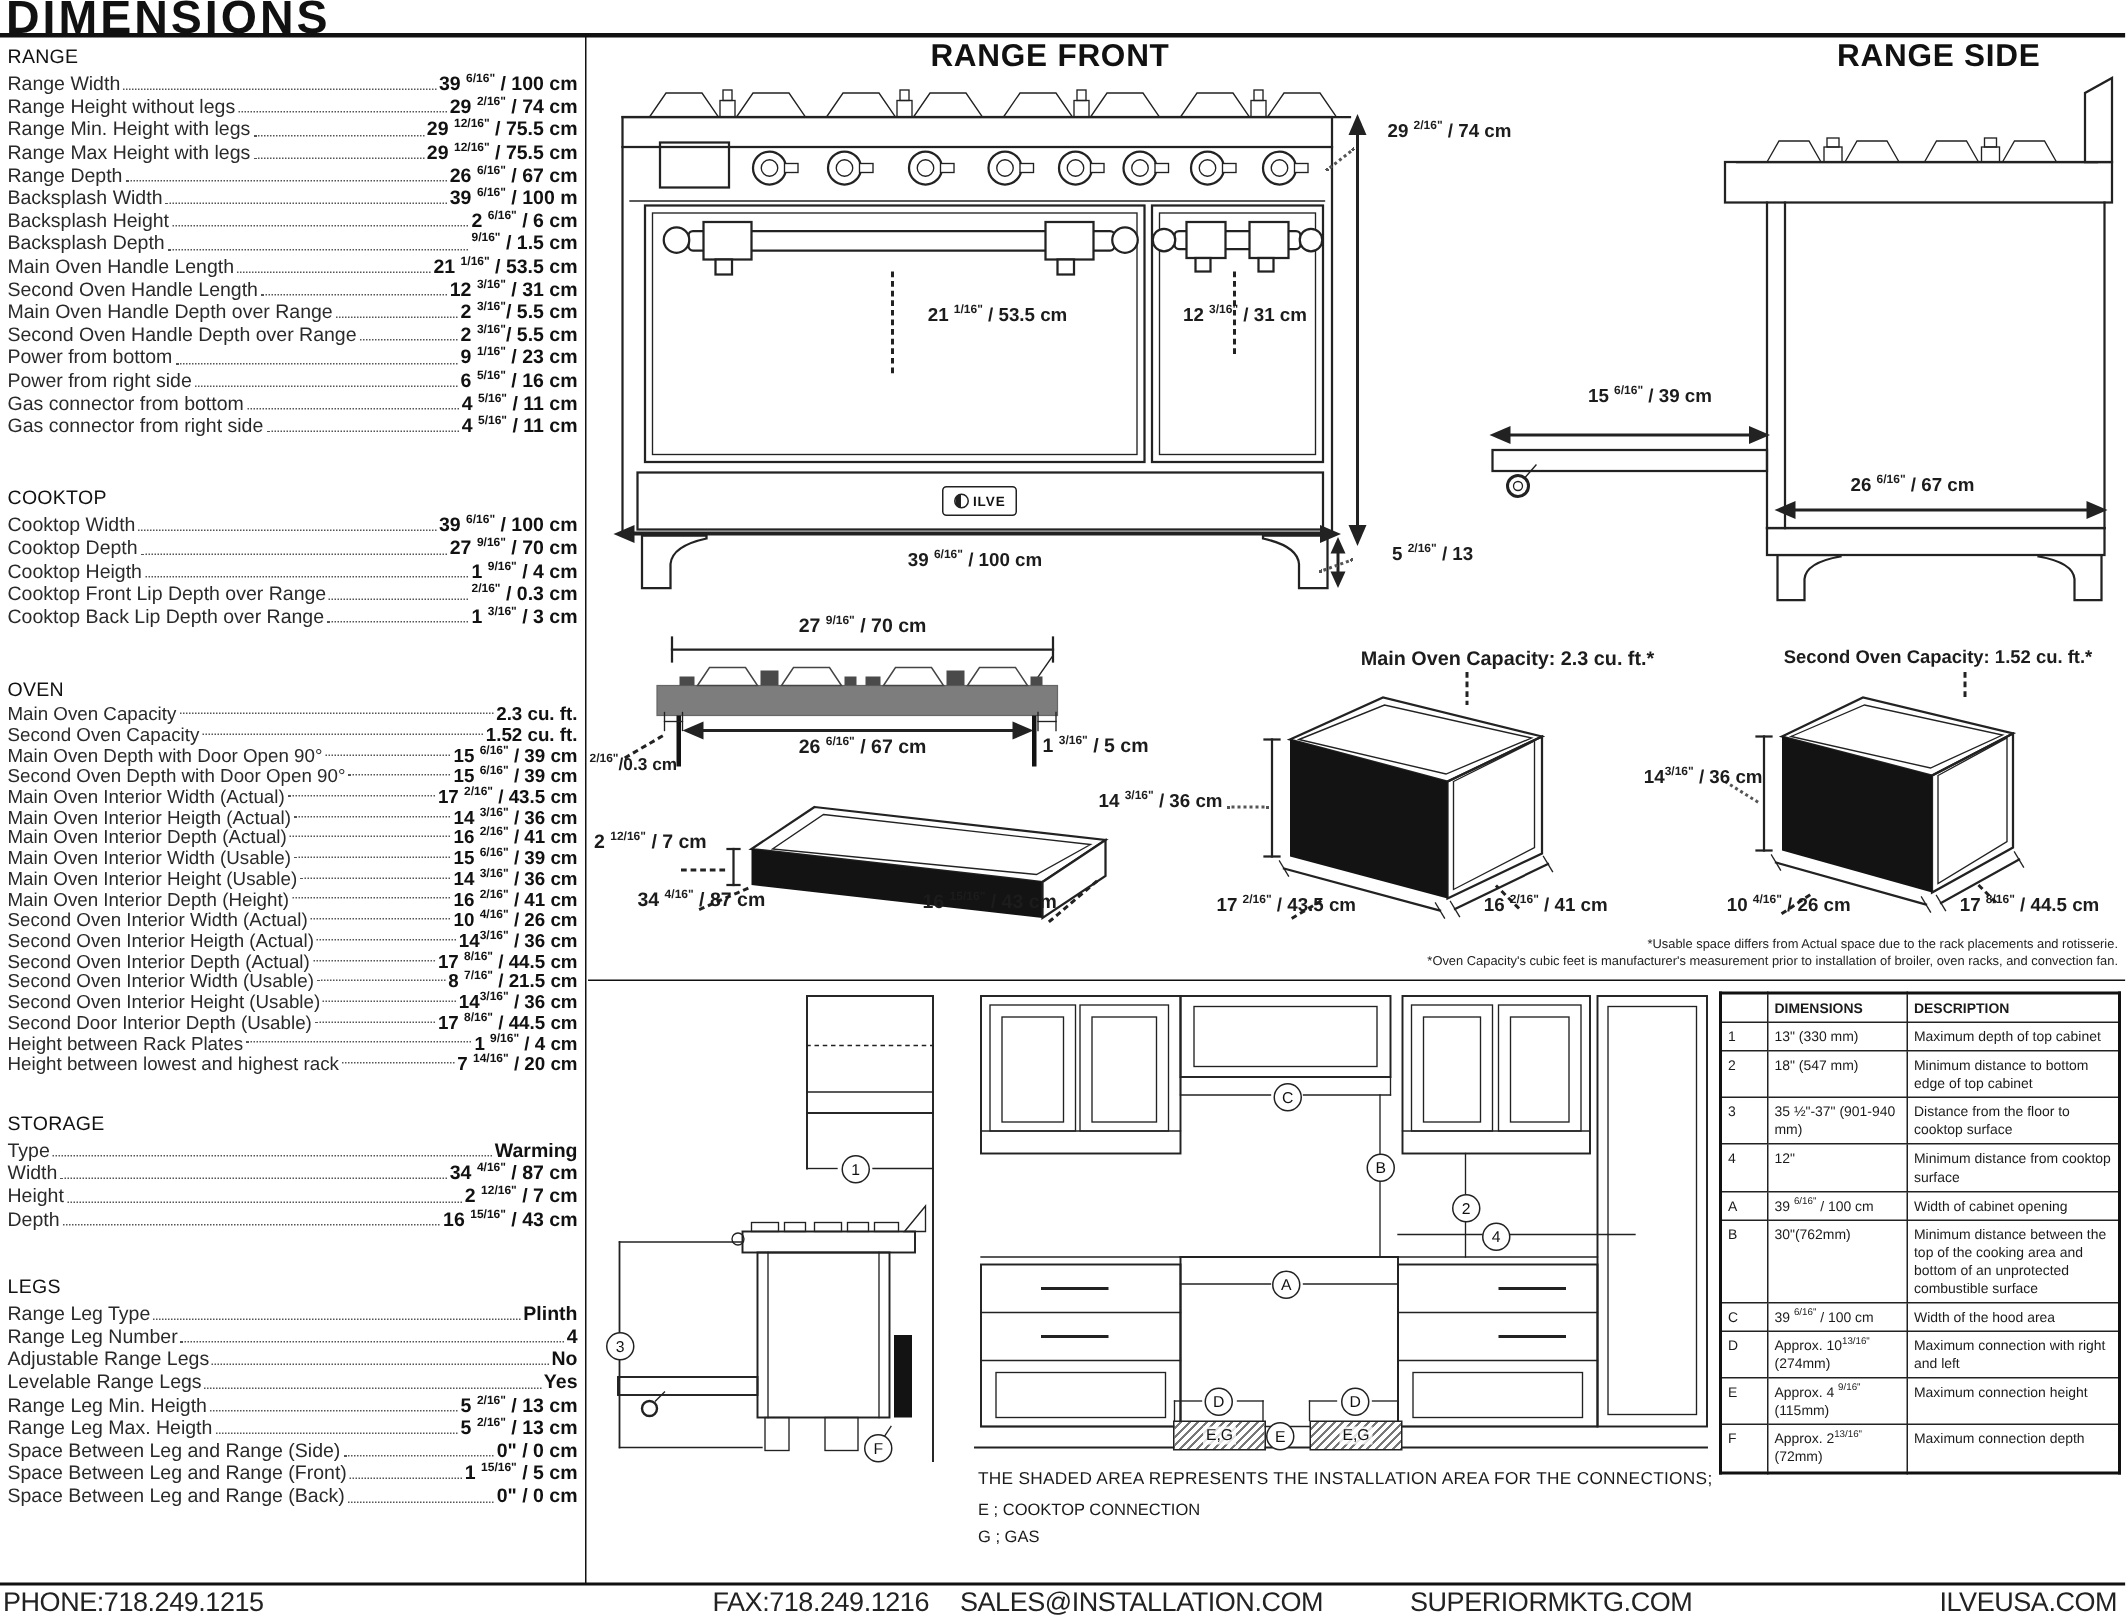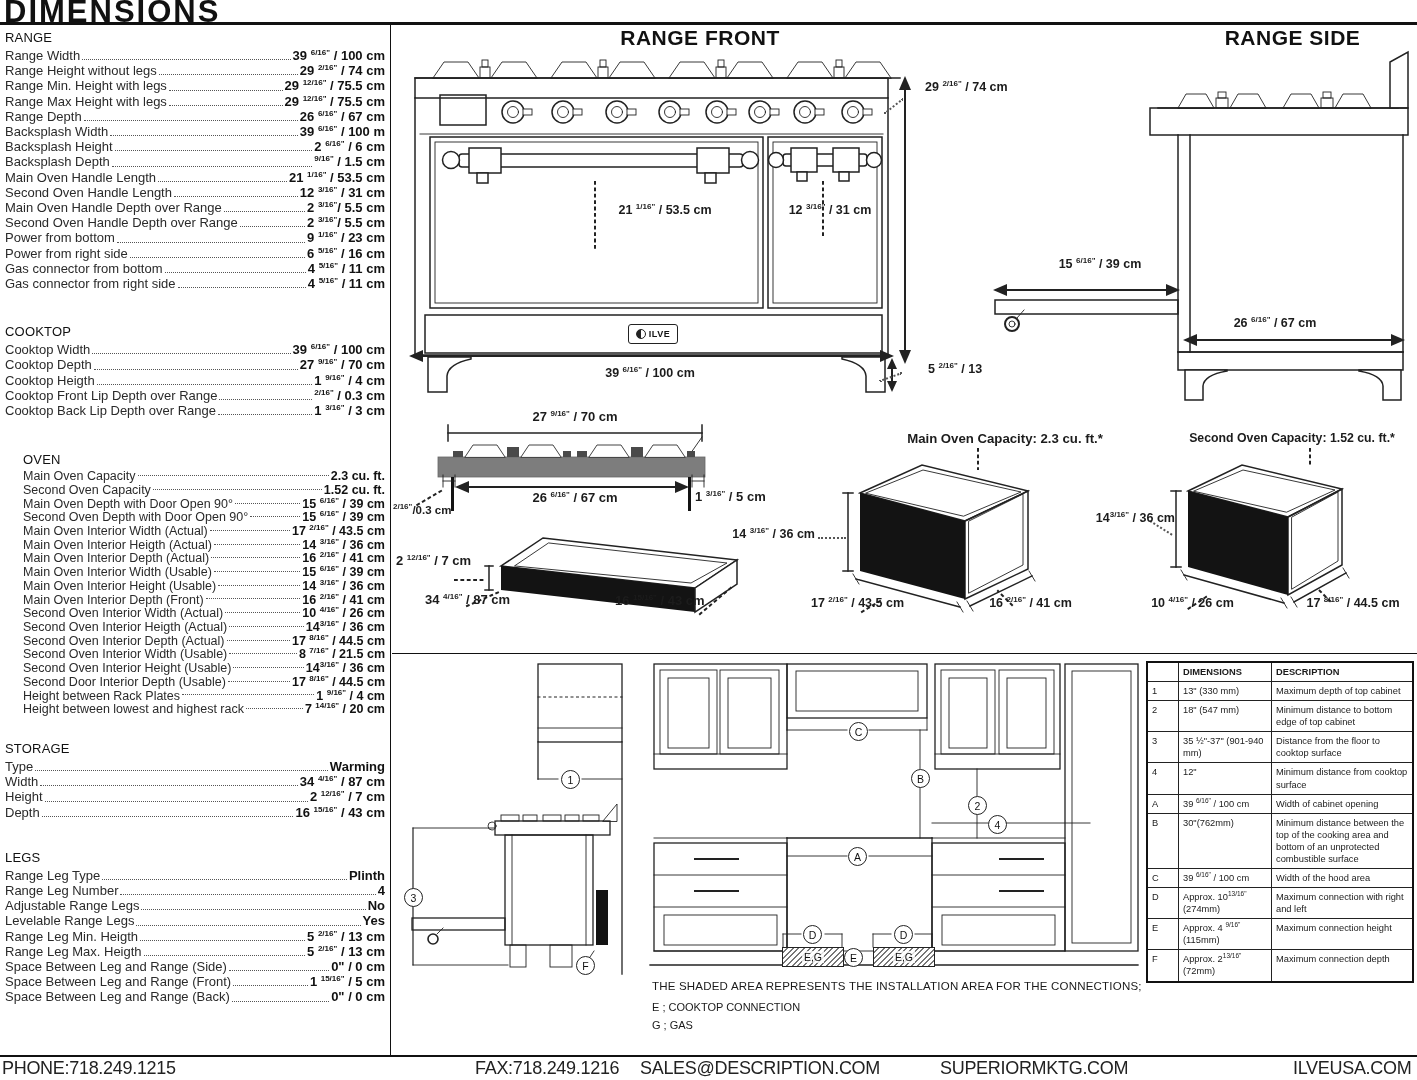--- a/index.html
+++ b/index.html
@@ -12,21 +12,21 @@
 
   
   .left-col{position:absolute;left:5px;top:30px;width:380px;}
   .spec-h{font-weight:normal;font-size:13px;margin-bottom:3px;letter-spacing:.2px;}
   .spec-row{display:flex;align-items:flex-end;line-height:15.2px;font-size:13px;color:#2a2a2a;}
   .spec-l{white-space:nowrap;}
   .spec-dots{flex:1;border-bottom:1.6px dotted #555;margin:0 2px 3px 2px;min-width:6px;}
   .spec-v{white-space:nowrap;font-weight:bold;color:#111;}
   .spec-v sup{font-size:8px;}
   .spec-sec:nth-of-type(2){margin-top:33px;}
-  .spec-sec:nth-of-type(3){margin-top:34px;margin-left:18px;}
+  .spec-sec:nth-of-type(3){margin-top:34px;}
   .spec-sec:nth-of-type(3) .spec-row{line-height:13.7px;font-size:12.5px;align-items:center;}
   .spec-sec:nth-of-type(4){margin-top:24px;}
   .spec-sec:nth-of-type(5){margin-top:30px;}
 
   
   .fig-title{position:absolute;font-weight:bold;font-size:21px;letter-spacing:.5px;white-space:nowrap;z-index:4;}
   .dimlabel{position:absolute;font-weight:bold;font-size:12.5px;color:#1c1c1c;white-space:nowrap;z-index:4;}
   .dimlabel sup{font-size:8px;}
   .center{text-align:center;}
   .right{text-align:right;}
@@ -238,21 +238,21 @@
           <span class="spec-l">Main Oven Interior Width (Usable)</span>
           <span class="spec-dots"></span>
           <span class="spec-v">15 <sup>6/16"</sup> / 39 cm</span>
         </div>
         <div class="spec-row">
           <span class="spec-l">Main Oven Interior Height (Usable)</span>
           <span class="spec-dots"></span>
           <span class="spec-v">14 <sup>3/16"</sup> / 36 cm</span>
         </div>
         <div class="spec-row">
-          <span class="spec-l">Main Oven Interior Depth (Front)</span>
+          <span class="spec-l">Main Oven Interior Depth (Height)</span>
           <span class="spec-dots"></span>
           <span class="spec-v">16 <sup>2/16"</sup> / 41 cm</span>
         </div>
         <div class="spec-row">
           <span class="spec-l">Second Oven Interior Width (Actual)</span>
           <span class="spec-dots"></span>
           <span class="spec-v">10 <sup>4/16"</sup> / 26 cm</span>
         </div>
         <div class="spec-row">
           <span class="spec-l">Second Oven Interior Heigth (Actual)</span>
@@ -586,20 +586,24 @@
     <line class="thin" x1="121" y1="154" x2="127" y2="164"></line>
       <line class="thin" x1="173" y1="125" x2="179" y2="135"></line>
     <line class="dots" x1="36" y1="154" x2="18" y2="166"></line>
     <line class="dots" x1="160" y1="158" x2="148" y2="146"></line>
   </svg>
   <div class="dimlabel right" style="left:1075px;top:511px;width:100px;">14<sup>3/16"</sup> / 36 cm</div>
   <div class="dlead" style="left:1150px;top:520px;width:26px;transform:rotate(32deg);"></div>
   <div class="dimlabel center" style="left:1130px;top:596px;width:125px;">10 <sup>4/16"</sup> / 26 cm</div>
   <div class="dimlabel center" style="left:1288px;top:596px;width:130px;">17 <sup>8/16"</sup> / 44.5 cm</div>
 
+  <div class="footnotes">
+    <div>*Usable space differs from Actual space due to the rack placements and rotisserie.</div>
+    <div>*Oven Capacity's cubic feet is manufacturer's measurement prior to installation of broiler, oven racks, and convection fan.</div>
+  </div>
 
   <svg class="draw" style="left:398px;top:656px;" width="250" height="335" viewBox="0 0 250 335">
     <rect class="thin" x="140" y="8" width="84" height="78" style="stroke-width:1.3;"></rect>
     <line class="dash" x1="140" y1="41" x2="224" y2="41"></line>
     <line class="thin" x1="140" y1="72" x2="224" y2="72"></line>
     <line class="thin" x1="224" y1="86" x2="224" y2="318" style="stroke-width:1.3;"></line>
     <line class="thin" x1="140" y1="86" x2="140" y2="123" style="stroke-width:1.3;"></line>
     <line class="thin" x1="140" y1="123" x2="160" y2="123"></line>
       <line class="thin" x1="184" y1="123" x2="224" y2="123"></line>
     <rect class="thin" x="97" y="165" width="115" height="14" style="stroke-width:1.3;"></rect>
@@ -764,17 +768,17 @@
           <td class="c-id">F</td>
           <td class="c-dim">Approx. 2<sup>13/16"</sup> (72mm)</td>
           <td class="c-desc">Maximum connection depth</td>
         </tr>
       </tbody>
   </table>
 
   <div class="footer-rule"></div>
   <div class="footer-item" style="left:2px;">PHONE:718.249.1215</div>
   <div class="footer-item" style="left:475px;">FAX:718.249.1216</div>
-  <div class="footer-item" style="left:640px;">SALES@DESCRIPTION.COM</div>
+  <div class="footer-item" style="left:640px;">SALES@INSTALLATION.COM</div>
   <div class="footer-item" style="left:940px;">SUPERIORMKTG.COM</div>
   <div class="footer-item" style="left:1293px;">ILVEUSA.COM</div>
 
 </div>
 
 </body></html>

